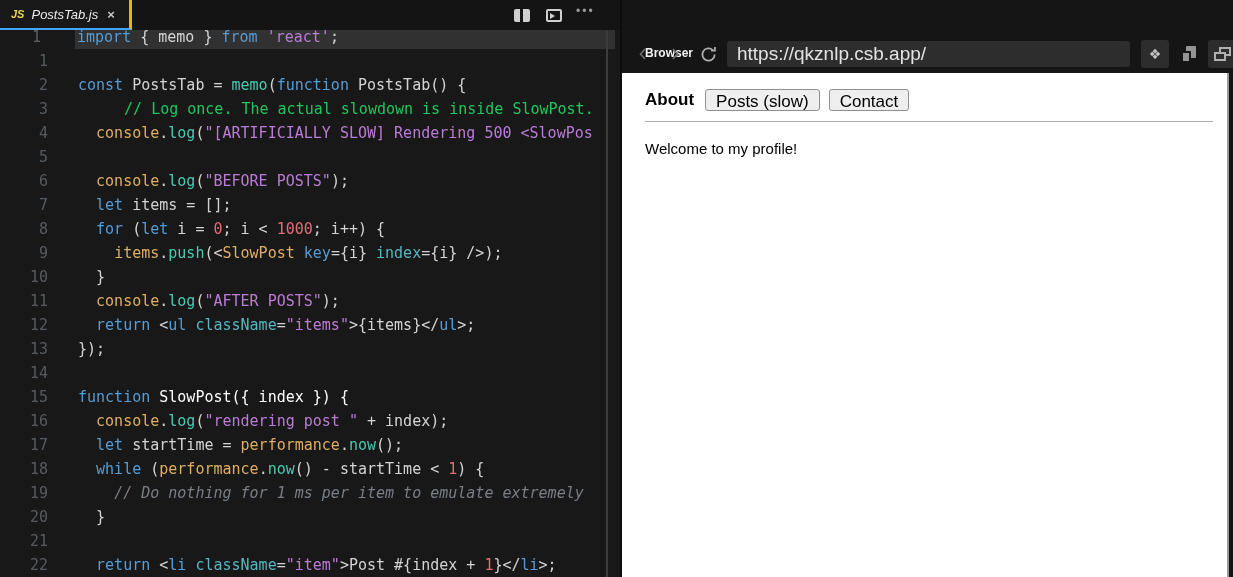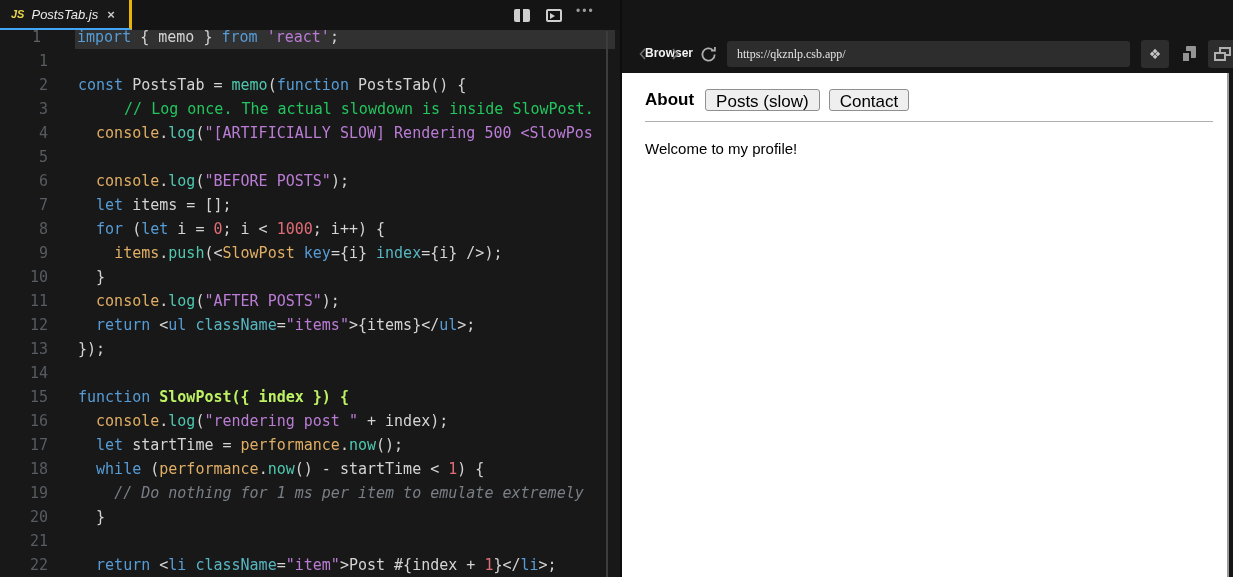--- a/index.html
+++ b/index.html
@@ -48,21 +48,21 @@
               display:flex; align-items:center; padding-left:23px;margin-top:35px; }
   .dev-tab { font-size:12px; color:#8b8b8b; margin-right:49px; cursor:pointer; }
   .dev-tab.active { color:#f2f2f2; font-weight:bold; }
 
   .navbar { position:absolute; left:0; top:36px; width:611px; height:37px; }
   .nav-back { position:absolute; left:13px; top:10px; }
   .nav-fwd  { position:absolute; left:45px; top:10px; }
   .nav-refresh { position:absolute; left:77px; top:9px; }
   .url-field { position:absolute; left:105px; top:5px; width:403px; height:26px;
                background:#2d2d2d; border:none; border-radius:3px; color:#e3e3e3;
-               font-size:12px; padding:0 10px; font-family:Liberation Serif, serif; outline:none; }
+               font-size:19px; padding:0 10px; font-family:Liberation Sans, sans-serif; outline:none; }
   .btn-square { position:absolute; top:4px; width:28px; height:28px; background:#2d2d2d;
                 border-radius:3px; display:flex; align-items:center; justify-content:center; cursor:pointer; }
   .btn-fork { left:519px; color:#c4c4c4; font-size:14px; }
   .btn-copy { left:552px; background:transparent; }
   .btn-newwin { left:586px; }
   .copy-glyph { position:relative; width:17px; height:17px; }
   .copy-glyph .back  { position:absolute; top:0; right:1px; width:10px; height:12px; background:#949494; border-radius:1px; }
   .copy-glyph .front { position:absolute; bottom:0; left:1px; width:10px; height:12px; background:#949494;
                        border:2px solid #151515; border-radius:1px; }
   .newwin-glyph { position:relative; width:17px; height:14px; }
@@ -113,21 +113,21 @@
           <div class="code-row"><span class="gutter">5</span><span class="code"></span></div>
           <div class="code-row"><span class="gutter">6</span><span class="code"><span style="color: rgb(212, 212, 212);">  </span><span style="color: rgb(224, 174, 100);">console</span><span style="color: rgb(212, 212, 212);">.</span><span style="color: rgb(78, 201, 176);">log</span><span style="color: rgb(212, 212, 212);">(</span><span style="color: rgb(187, 124, 214);">"BEFORE POSTS"</span><span style="color: rgb(212, 212, 212);">);</span></span></div>
           <div class="code-row"><span class="gutter">7</span><span class="code"><span style="color: rgb(212, 212, 212);">  </span><span style="color: rgb(86, 156, 214);">let</span><span style="color: rgb(212, 212, 212); text-align: center;"> items = [];</span></span></div>
           <div class="code-row"><span class="gutter">8</span><span class="code"><span style="color: rgb(212, 212, 212);">  </span><span style="color: rgb(86, 156, 214);">for</span><span style="color: rgb(212, 212, 212);"> (</span><span style="color: rgb(86, 156, 214);">let</span><span style="color: rgb(212, 212, 212);"> i = </span><span style="color: rgb(224, 108, 117);">0</span><span style="color: rgb(212, 212, 212);">; i &lt; </span><span style="color: rgb(224, 108, 117);">1000</span><span style="color: rgb(212, 212, 212);">; i++) {</span></span></div>
           <div class="code-row"><span class="gutter">9</span><span class="code"><span style="color: rgb(212, 212, 212);">    </span><span style="color: rgb(224, 174, 100);">items</span><span style="color: rgb(212, 212, 212);">.</span><span style="color: rgb(78, 201, 176);">push</span><span style="color: rgb(212, 212, 212);">(&lt;</span><span style="color: rgb(224, 174, 100);">SlowPost</span><span style="color: rgb(212, 212, 212);"> </span><span style="color: rgb(86, 156, 214);">key</span><span style="color: rgb(212, 212, 212);">={i} </span><span style="color: rgb(86, 182, 194);">index</span><span style="color: rgb(212, 212, 212);">={i} /&gt;);</span></span></div>
           <div class="code-row"><span class="gutter">10</span><span class="code"><span style="color: rgb(212, 212, 212);">  }</span></span></div>
           <div class="code-row"><span class="gutter">11</span><span class="code"><span style="color: rgb(212, 212, 212);">  </span><span style="color: rgb(224, 174, 100);">console</span><span style="color: rgb(212, 212, 212);">.</span><span style="color: rgb(78, 201, 176);">log</span><span style="color: rgb(212, 212, 212);">(</span><span style="color: rgb(187, 124, 214);">"AFTER POSTS"</span><span style="color: rgb(212, 212, 212);">);</span></span></div>
           <div class="code-row"><span class="gutter">12</span><span class="code"><span style="color: rgb(212, 212, 212);">  </span><span style="color: rgb(86, 156, 214);">return</span><span style="color: rgb(212, 212, 212);"> &lt;</span><span style="color: rgb(86, 156, 214);">ul</span><span style="color: rgb(212, 212, 212);"> </span><span style="color: rgb(86, 182, 194);">className</span><span style="color: rgb(212, 212, 212);">=</span><span style="color: rgb(187, 124, 214);">"items"</span><span style="color: rgb(212, 212, 212);">&gt;{items}&lt;/</span><span style="color: rgb(86, 156, 214);">ul</span><span style="color: rgb(212, 212, 212);">&gt;;</span></span></div>
           <div class="code-row"><span class="gutter">13</span><span class="code"><span style="color: rgb(212, 212, 212);">});</span></span></div>
           <div class="code-row"><span class="gutter">14</span><span class="code"></span></div>
-          <div class="code-row"><span class="gutter">15</span><span class="code"><span style="color: rgb(86, 156, 214);">function</span><span style="color: #bef264; font-weight: bold;"> SlowPost({ index }) {</span></span></div>
+          <div class="code-row"><span class="gutter">15</span><span class="code"><span style="color: rgb(86, 156, 214);">function</span><span style="color: #ffffff;"> SlowPost({ index }) {</span></span></div>
           <div class="code-row"><span class="gutter">16</span><span class="code"><span style="color: rgb(212, 212, 212);">  </span><span style="color: rgb(224, 174, 100);">console</span><span style="color: rgb(212, 212, 212);">.</span><span style="color: rgb(78, 201, 176);">log</span><span style="color: rgb(212, 212, 212);">(</span><span style="color: rgb(187, 124, 214);">"rendering post "</span><span style="color: rgb(212, 212, 212);"> + index);</span></span></div>
           <div class="code-row"><span class="gutter">17</span><span class="code"><span style="color: rgb(212, 212, 212);">  </span><span style="color: rgb(86, 156, 214);">let</span><span style="color: rgb(212, 212, 212);"> startTime = </span><span style="color: rgb(224, 174, 100);">performance</span><span style="color: rgb(212, 212, 212);">.</span><span style="color: rgb(78, 201, 176);">now</span><span style="color: rgb(212, 212, 212);">();</span></span></div>
           <div class="code-row"><span class="gutter">18</span><span class="code"><span style="color: rgb(212, 212, 212);">  </span><span style="color: rgb(86, 156, 214);">while</span><span style="color: rgb(212, 212, 212);"> (</span><span style="color: rgb(224, 174, 100);">performance</span><span style="color: rgb(212, 212, 212);">.</span><span style="color: rgb(78, 201, 176);">now</span><span style="color: rgb(212, 212, 212);">() - startTime &lt; </span><span style="color: rgb(224, 108, 117);">1</span><span style="color: rgb(212, 212, 212);">) {</span></span></div>
           <div class="code-row"><span class="gutter">19</span><span class="code"><span style="color: rgb(212, 212, 212);">    </span><span style="color: rgb(121, 127, 135); font-style: italic;">// Do nothing for 1 ms per item to emulate extremely</span></span></div>
           <div class="code-row"><span class="gutter">20</span><span class="code"><span style="color: rgb(212, 212, 212);">  }</span></span></div>
           <div class="code-row"><span class="gutter">21</span><span class="code"></span></div>
           <div class="code-row"><span class="gutter">22</span><span class="code"><span style="color: rgb(212, 212, 212);">  </span><span style="color: rgb(86, 156, 214);">return</span><span style="color: rgb(212, 212, 212);"> &lt;</span><span style="color: rgb(86, 156, 214);">li</span><span style="color: rgb(212, 212, 212);"> </span><span style="color: rgb(86, 182, 194);">className</span><span style="color: rgb(212, 212, 212);">=</span><span style="color: rgb(187, 124, 214);">"item"</span><span style="color: rgb(212, 212, 212);">&gt;Post #{index + </span><span style="color: rgb(224, 108, 117);">1</span><span style="color: rgb(212, 212, 212);">}&lt;/</span><span style="color: rgb(86, 156, 214);">li</span><span style="color: rgb(212, 212, 212);">&gt;;</span></span></div>
         </div>
       <div class="editor-scrollbar"></div>
     </div>

